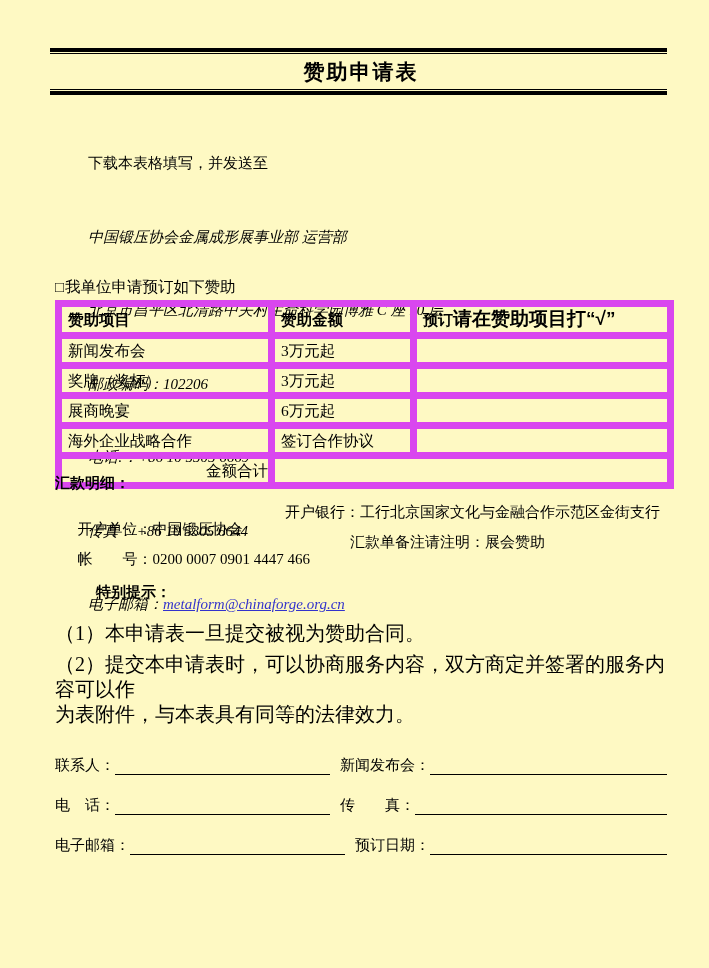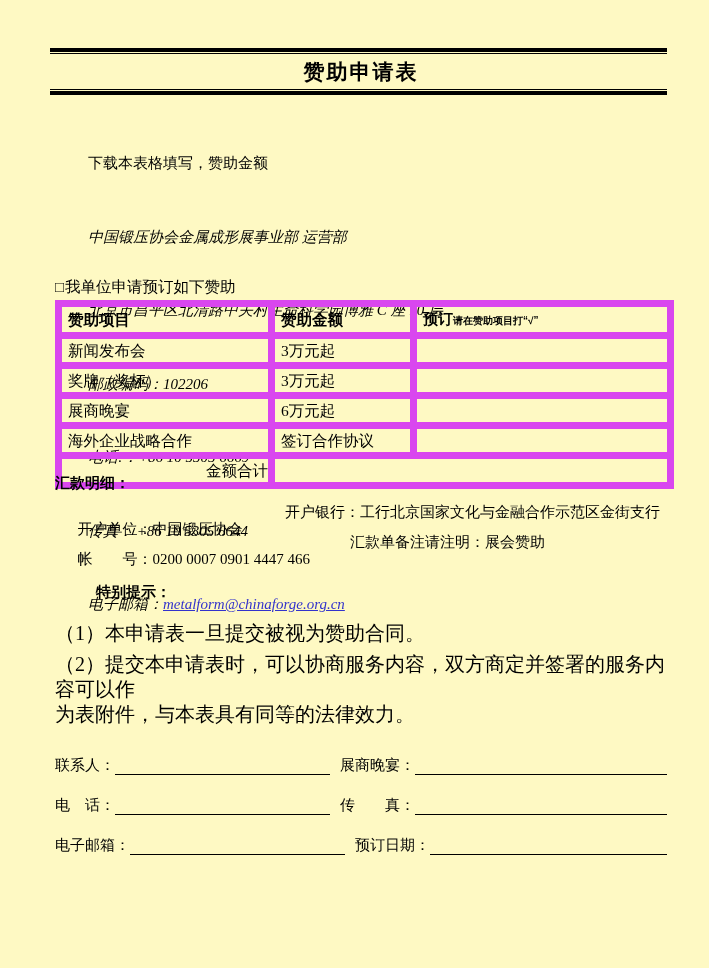--- a/index.html
+++ b/index.html
@@ -24,21 +24,21 @@
 
   
   .apply-line{position:absolute;left:0;top:277px;font-size:15.5px;}
   .apply-line .box{font-size:15px;margin-right:1px;cursor:pointer;}
 
   
   table.sponsor{position:absolute;left:0;top:300px;width:612px;border-collapse:collapse;
                 table-layout:fixed;border:1.5px solid #000;}
   table.sponsor td{border:7px solid #d946ef;height:23px;padding:0 0 0 6px;
                    font-size:15.5px;line-height:23px;overflow:hidden;}
-  .th-strong{font-family:"Liberation Sans",sans-serif;font-weight:bold;font-size:10px;}
+  .th-strong{font-family:"Liberation Sans",sans-serif;font-weight:bold;font-size:19px;}
   .th-normal{font-family:"Liberation Serif",serif;font-weight:bold;font-size:15px;}
   td.total-label{text-align:right;padding-right:10px;}
 
   
   .remit-h{position:absolute;left:0;top:474px;font-family:"Liberation Sans",sans-serif;
            font-weight:bold;font-size:15px;}
   .remit-line{position:absolute;left:0;right:0;font-size:15px;white-space:pre;}
   .remit-1{top:503px;}
   .remit-2{top:533px;}
   .remit-b1{position:absolute;left:230px;top:0;white-space:pre;}
@@ -62,21 +62,21 @@
 <body>
 
 <div class="page">
   <div class="content">
 
     <div class="rule-top"></div>
     <div class="doc-title">赞助申请表</div>
     <div class="rule-under-title"></div>
 
     <div class="contact">
-      <div>下载本表格填写，赞助金额</div>
+      <div>下载本表格填写，并发送至</div>
       <div class="it">中国锻压协会金属成形展事业部 运营部</div>
       <div class="it">北京市昌平区北清路中关村生命科学园博雅 C 座 10 层</div>
       <div class="it">邮政编码：102206</div>
       <div class="it">电话:：+86 10 5305 6669</div>
       <div class="it">传真： +86 10 5305 6644</div>
       <div><span class="it">电子邮箱：</span><span class="email-link">metalform@chinaforge.org.cn</span></div>
     </div>
 
     <div class="apply-line">
       <span class="box">□</span><span>我单位申请预订如下赞助</span>
@@ -135,21 +135,21 @@
     <div class="notes">
       <div class="note">（1）本申请表一旦提交被视为赞助合同。</div>
       <div class="note">（2）提交本申请表时，可以协商服务内容，双方商定并签署的服务内容可以作
 为表附件，与本表具有同等的法律效力。</div>
     </div>
 
     <div class="formrows">
       <div class="frow">
         <span class="lbl">联系人：</span>
         <span class="fill w215"></span>
-        <span class="lbl ml10">展商晚宴：</span>
+        <span class="lbl ml10">新闻发布会：</span>
         <span class="fill grow"></span>
       </div>
       <div class="frow">
         <span class="lbl">电　话：</span>
         <span class="fill w215"></span>
         <span class="lbl ml10">传　　真：</span>
         <span class="fill grow"></span>
       </div>
       <div class="frow">
         <span class="lbl">电子邮箱：</span>

